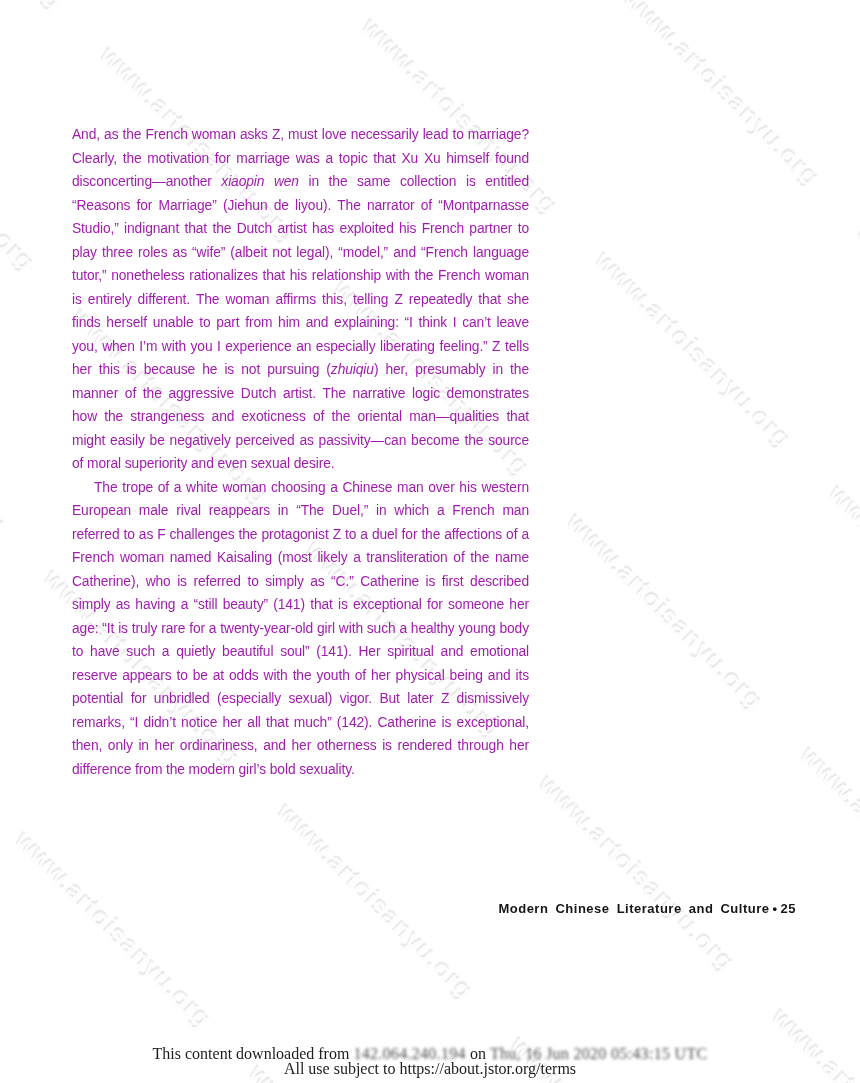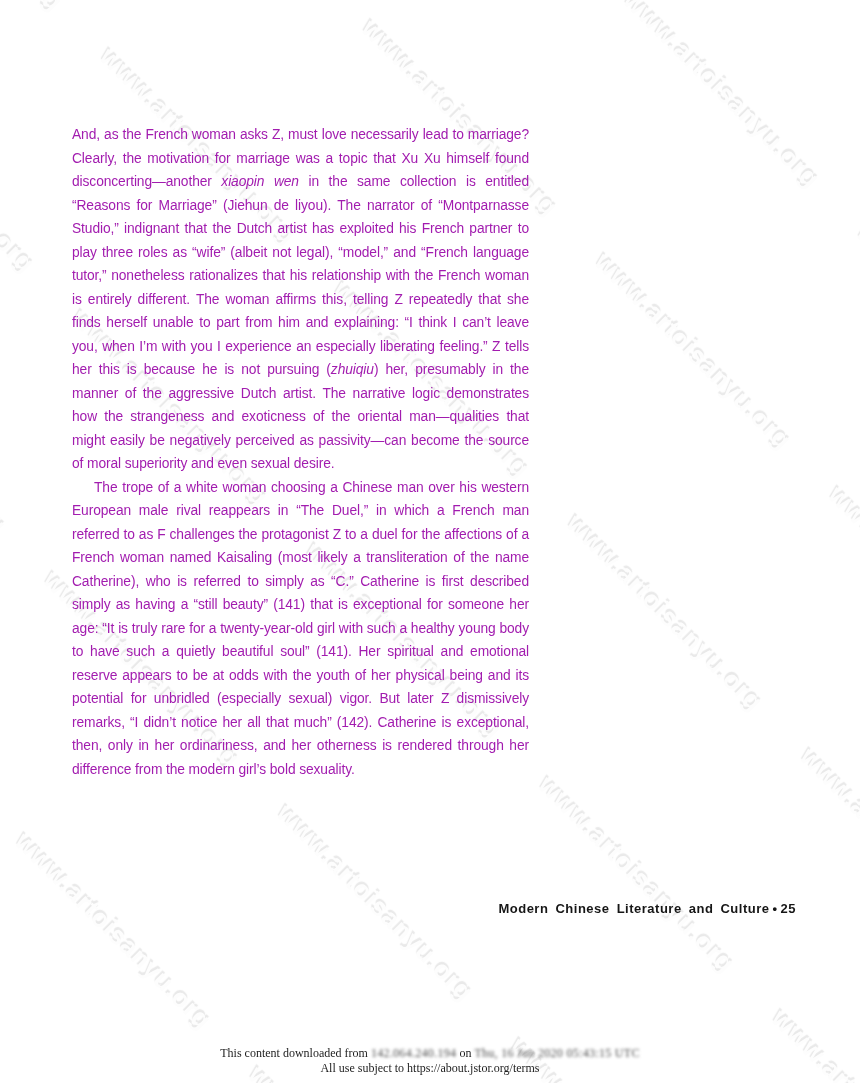--- a/index.html
+++ b/index.html
@@ -68,21 +68,21 @@
   .journal-footer .bullet { padding: 0 3px; }
 
   
   .jstor-footer {
     position: absolute;
     left: 0;
     top: 1046px;
     width: 860px;
     text-align: center;
     font-family: "Liberation Serif", serif;
-    font-size: 12px;
+    font-size: 16px;
     line-height: 15px;
     color: #1d1d1d;
     z-index: 1;
   }
   .redacted {
     filter: blur(1.6px);
     color: #4d4d4d;
     letter-spacing: 0.3px;
   }
 </style>

